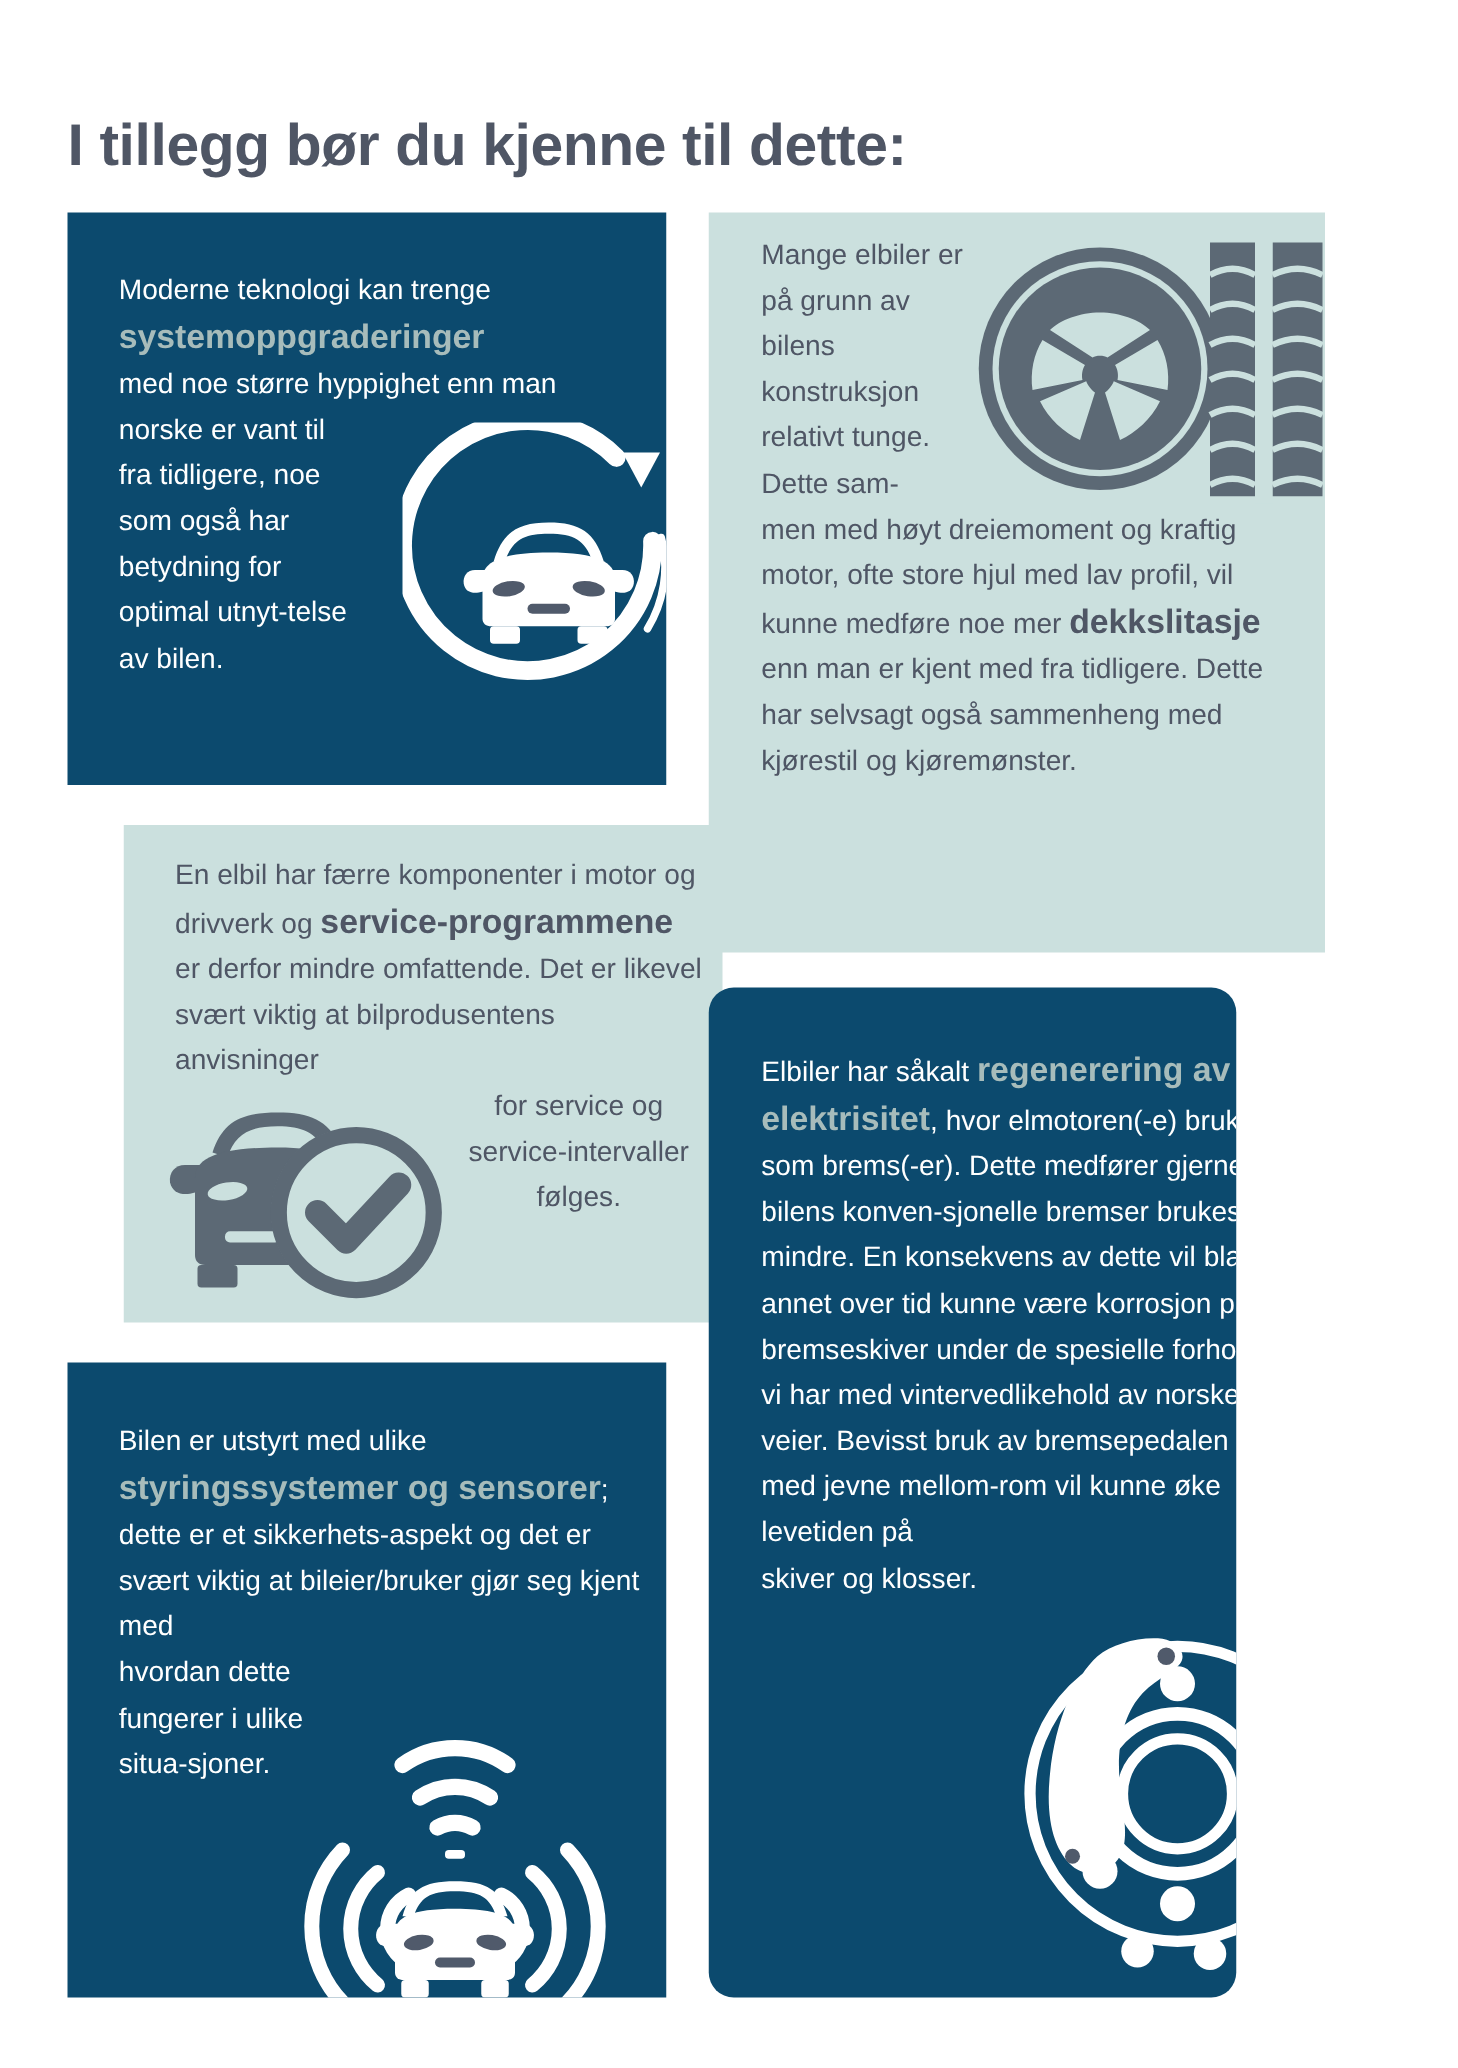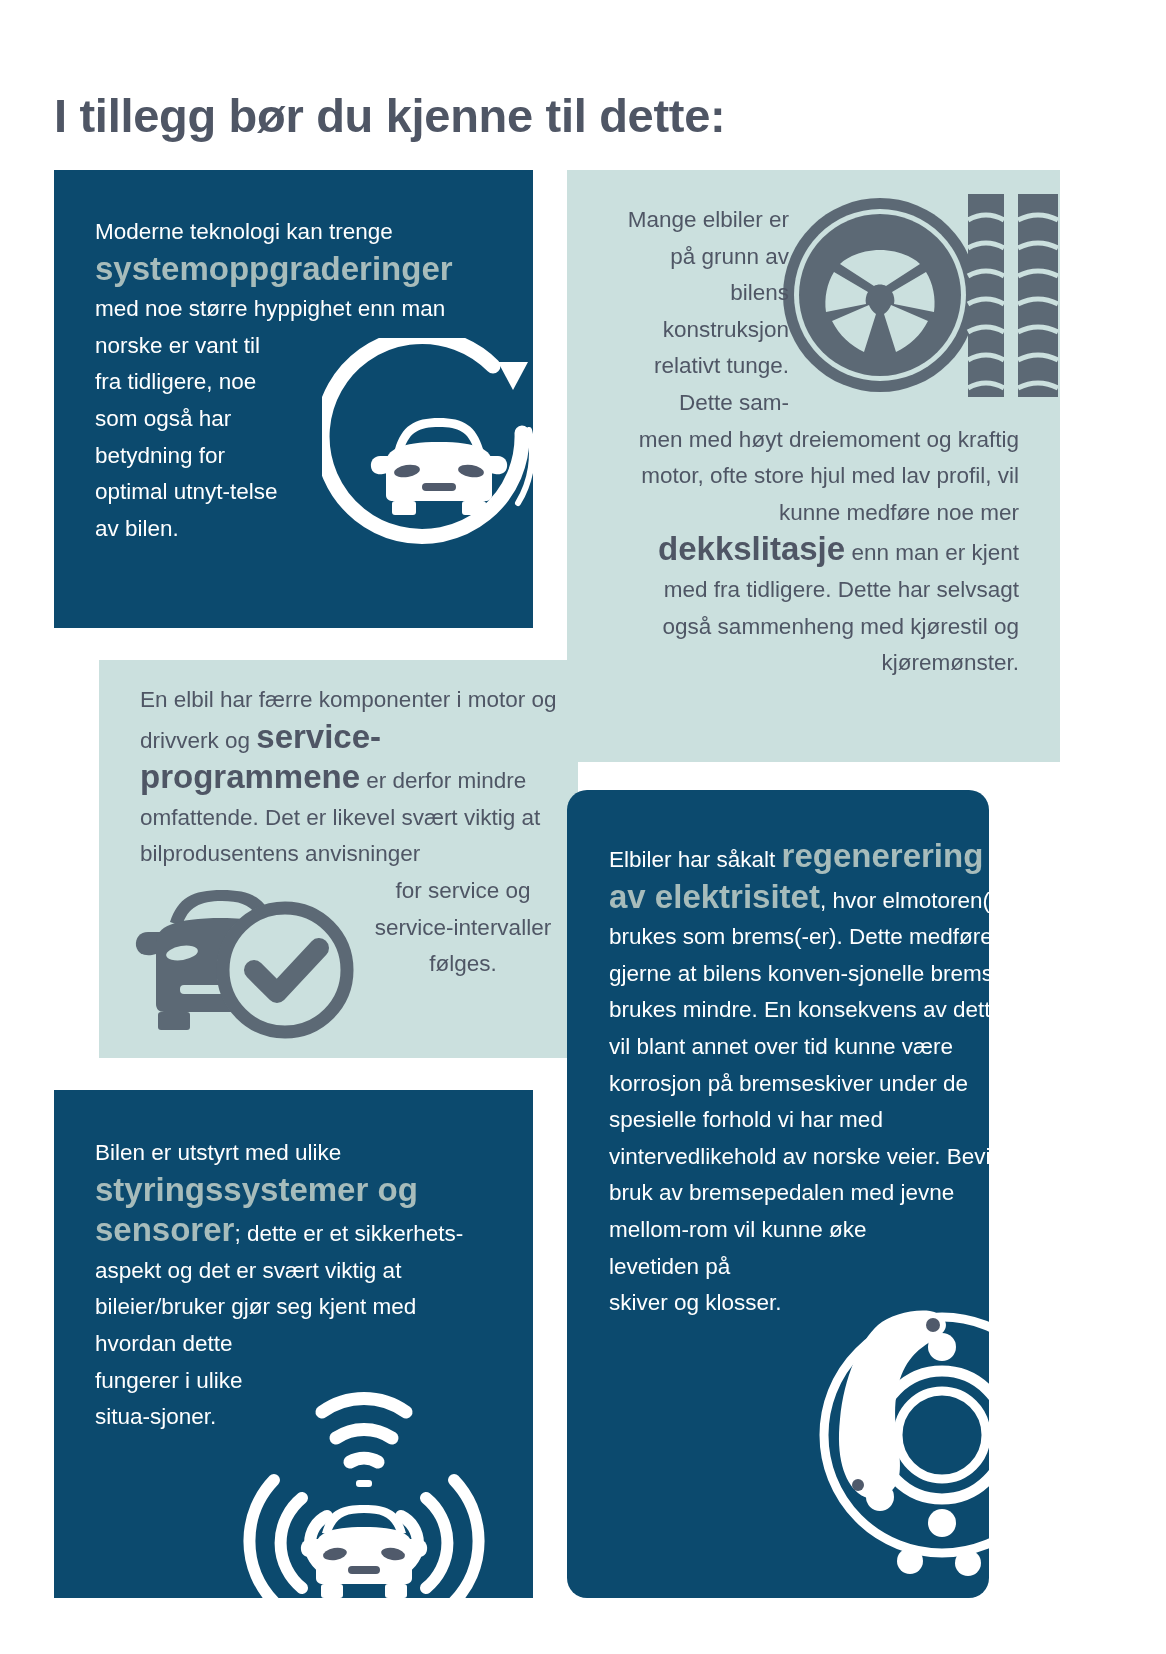--- a/index.html
+++ b/index.html
@@ -49,21 +49,21 @@
 
   strong.hl-light {
     color: #a7bcbb;
     font-weight: bold;
   }
   strong.hl-dark {
     color: #4f5665;
     font-weight: bold;
   }
   .big {
-    font-size: 33px;
+    font-size: 27px;
     line-height: 36.6px;
   }
 
   
   .icon {
     position: absolute;
     z-index: 1;
   }
   .icon svg { display: block; }
 
@@ -75,23 +75,22 @@
     margin: 44px 0 0 41px;
     width: 420px;
   }
   #card-sysupd .icon { left: 268px; top: 168px; }
 
   
   #card-tires {
     left: 567px; top: 170px; width: 493px; height: 592px;
   }
   #card-tires .body {
-    margin: 32px 0 0 42px;
+    margin: 16px 0 0 42px;
     width: 410px;
-    text-align: right;
   }
   #card-tires .icon { left: 215px; top: 18px; }
 
   
   #card-service {
     left: 54px; top: 660px; width: 479px; height: 398px; margin-left: 45px;
   }
   #card-service .body {
     margin: 22px 0 0 41px;
     width: 423px;

